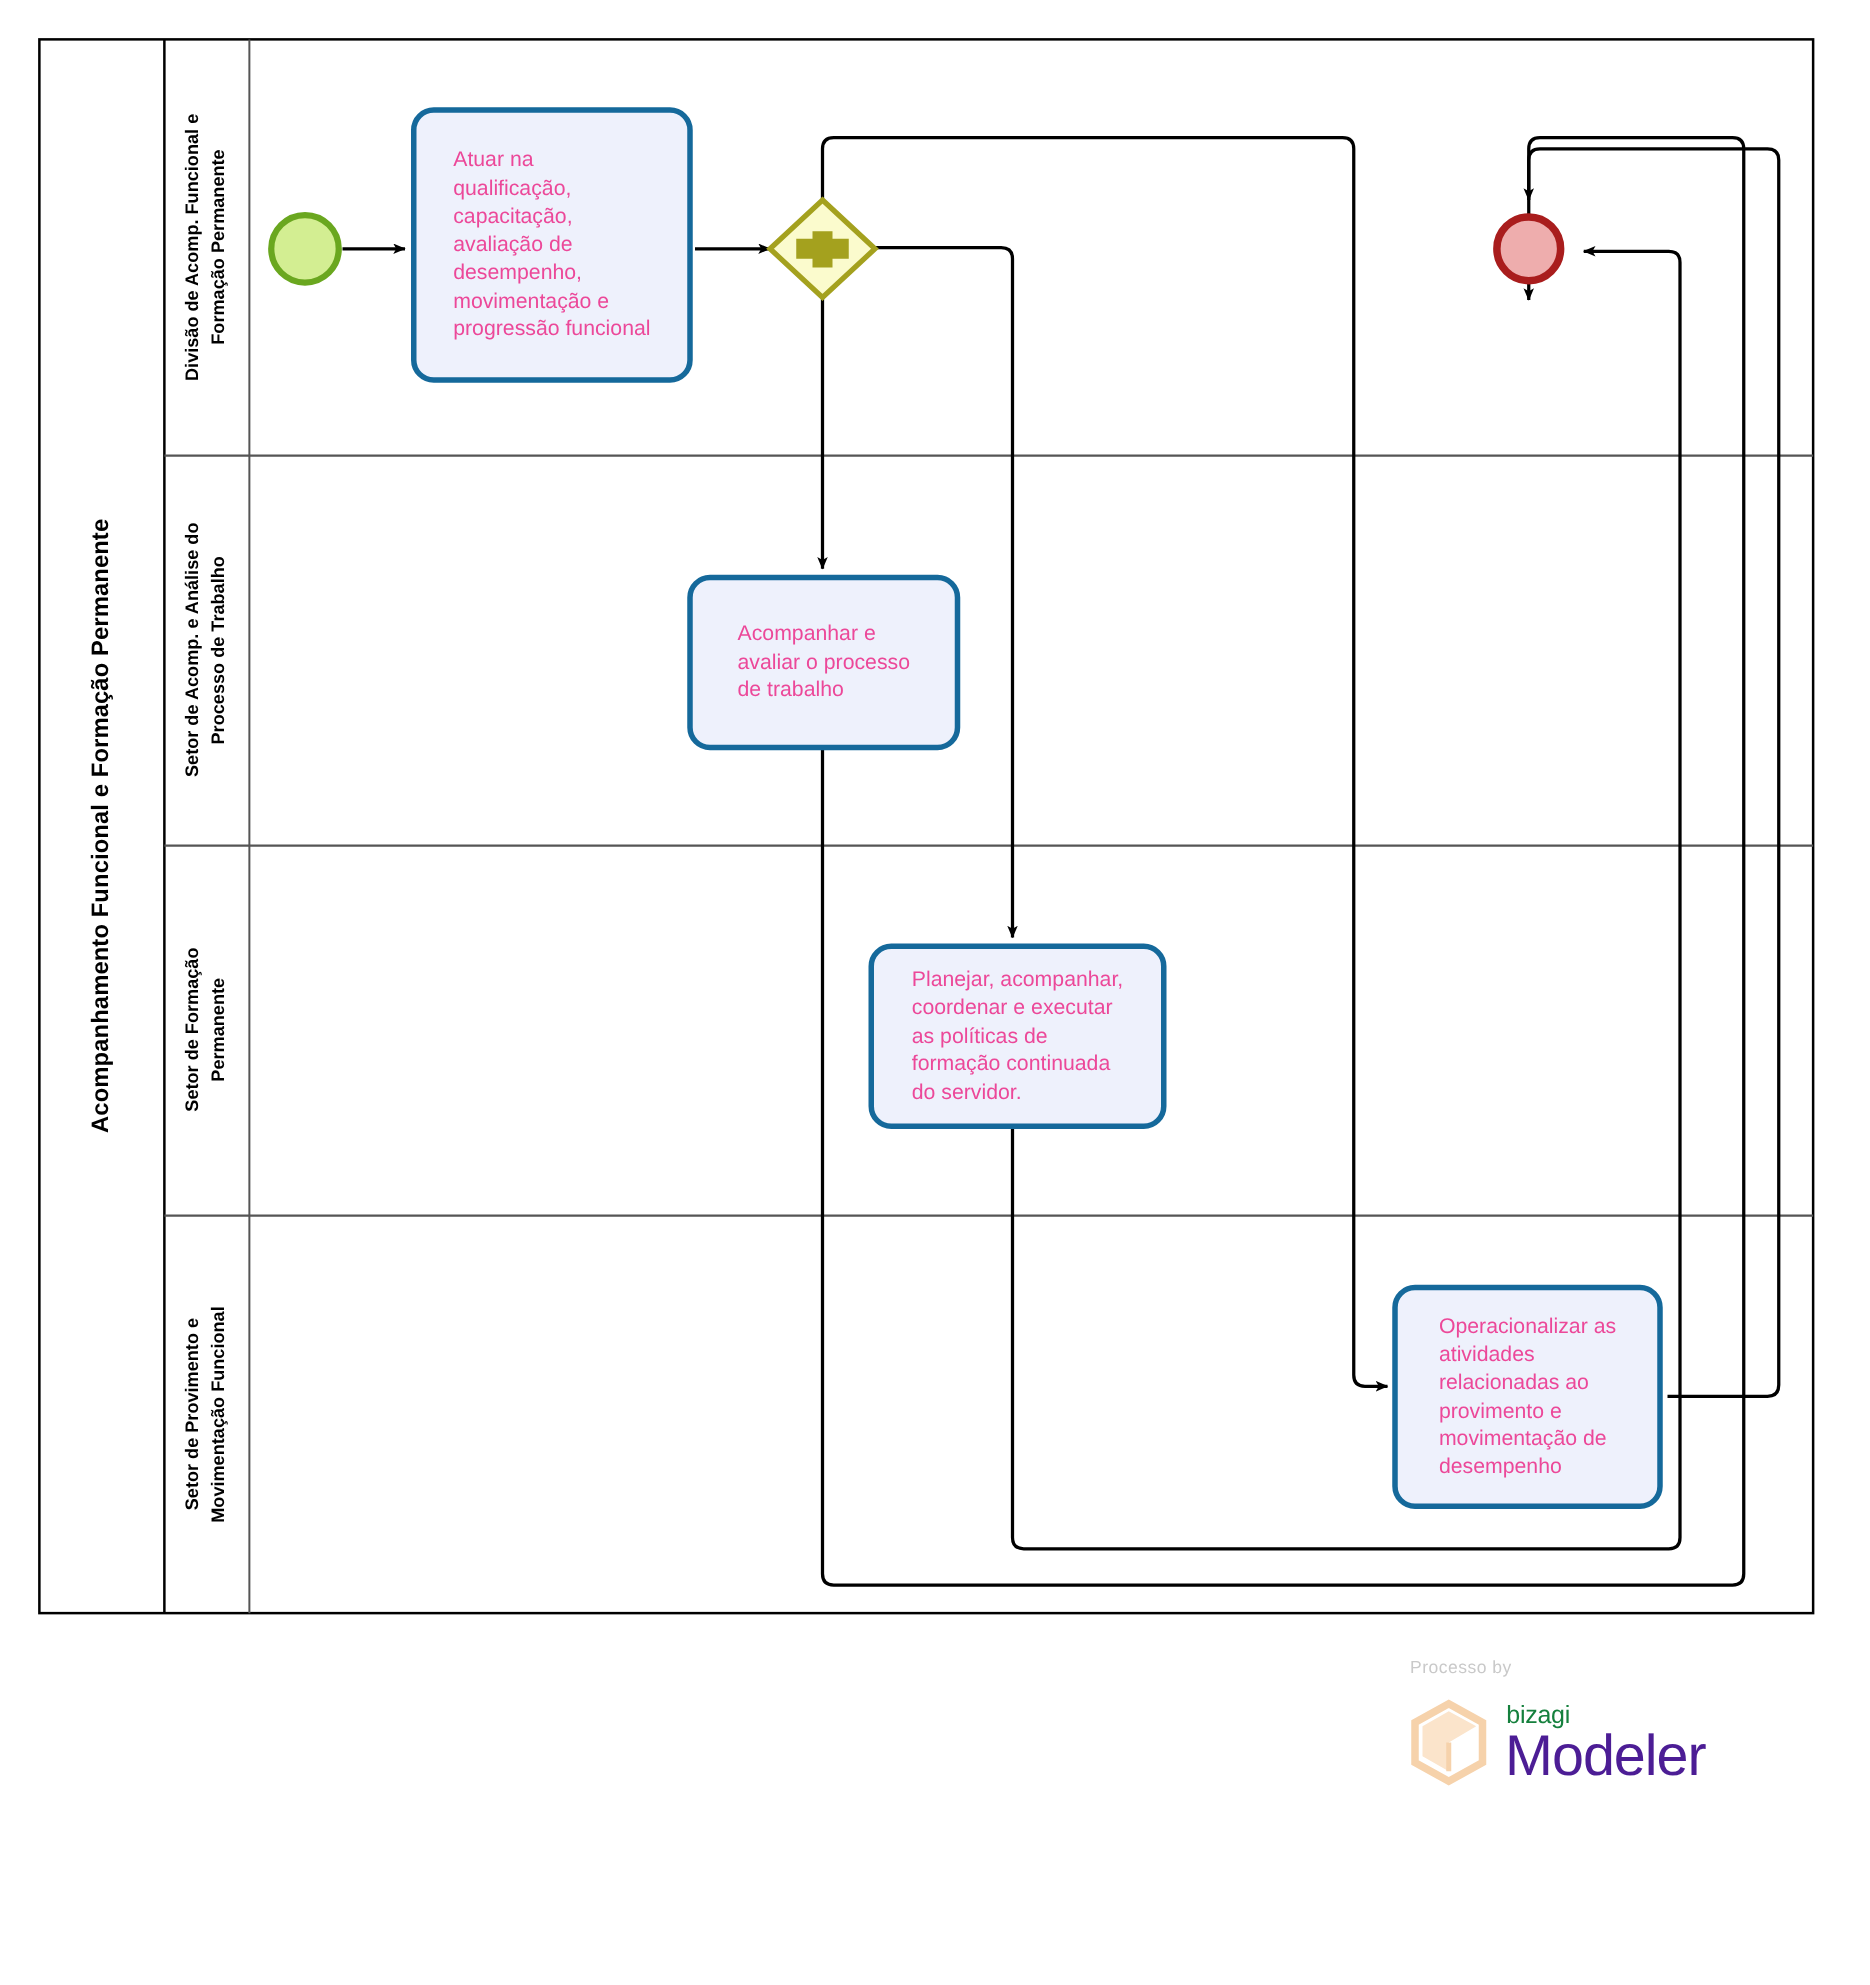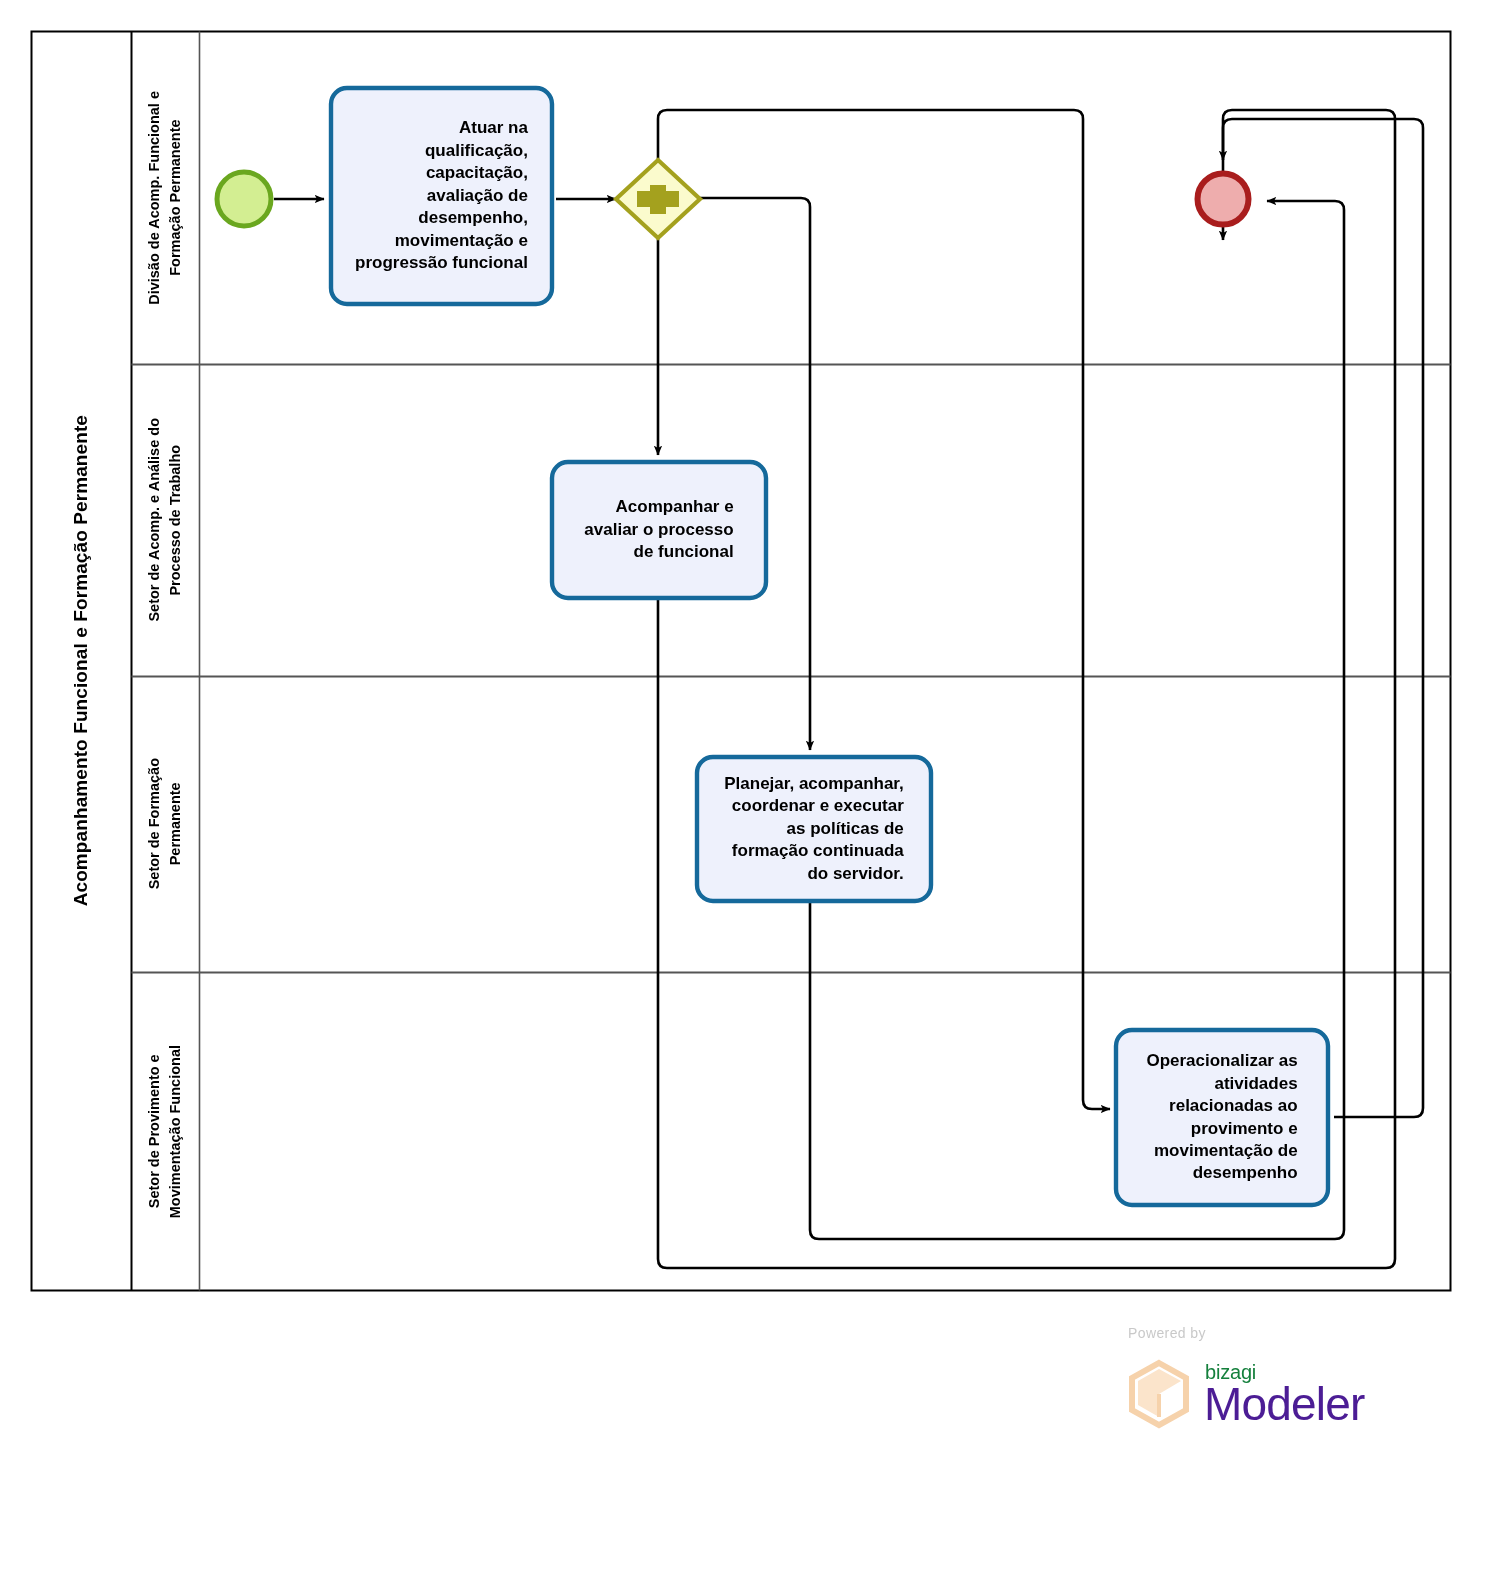--- a/index.html
+++ b/index.html
@@ -27,22 +27,22 @@
     text-align:center; line-height:1.45; white-space:pre-line;
   }
   #lane-t-0{ top:31px;   height:333px; }
   #lane-t-1{ top:364px;  height:312px; }
   #lane-t-2{ top:676px;  height:296px; }
   #lane-t-3{ top:972px;  height:319px; }
 
   
   .task-label{
     position:absolute; display:flex; align-items:center; justify-content:center;
-    text-align:right; color:#000000; font-size:17px; line-height:1.32;
-    white-space:pre-line; padding:0 6px; box-sizing:border-box;font-weight:bold;
+    text-align:left; color:#ec4899; font-size:17px; line-height:1.32;
+    white-space:pre-line; padding:0 6px; box-sizing:border-box;
   }
   #task-label-0{ left:331px;  top:88px;   width:221px; height:216px; }
   #task-label-1{ left:552px;  top:462px;  width:214px; height:136px; }
   #task-label-2{ left:697px;  top:757px;  width:234px; height:144px; }
   #task-label-3{ left:1116px; top:1030px; width:212px; height:175px; }
 
   
   #bizagi{ position:absolute; left:1128px; top:1325px; width:250px; height:115px; }
   #bizagi .pw{ position:absolute; left:0; top:0; font-size:14px; color:#c9c9c9;
     letter-spacing:0.4px; }
@@ -141,32 +141,32 @@
 
   <div class="task-label" id="task-label-0">Atuar na
 qualificação,
 capacitação,
 avaliação de
 desempenho,
 movimentação e
 progressão funcional</div>
   <div class="task-label" id="task-label-1">Acompanhar e
 avaliar o processo
-de funcional</div>
+de trabalho</div>
   <div class="task-label" id="task-label-2">Planejar, acompanhar,
 coordenar e executar
 as políticas de
 formação continuada
 do servidor.</div>
   <div class="task-label" id="task-label-3">Operacionalizar as
 atividades
 relacionadas ao
 provimento e
 movimentação de
 desempenho</div>
 
   <div id="bizagi">
-    <div class="pw">Powered by</div>
+    <div class="pw">Processo by</div>
     <div class="bz">bizagi</div>
     <div class="md">Modeler</div>
   </div>
 
 </div>
 
 </body></html>

